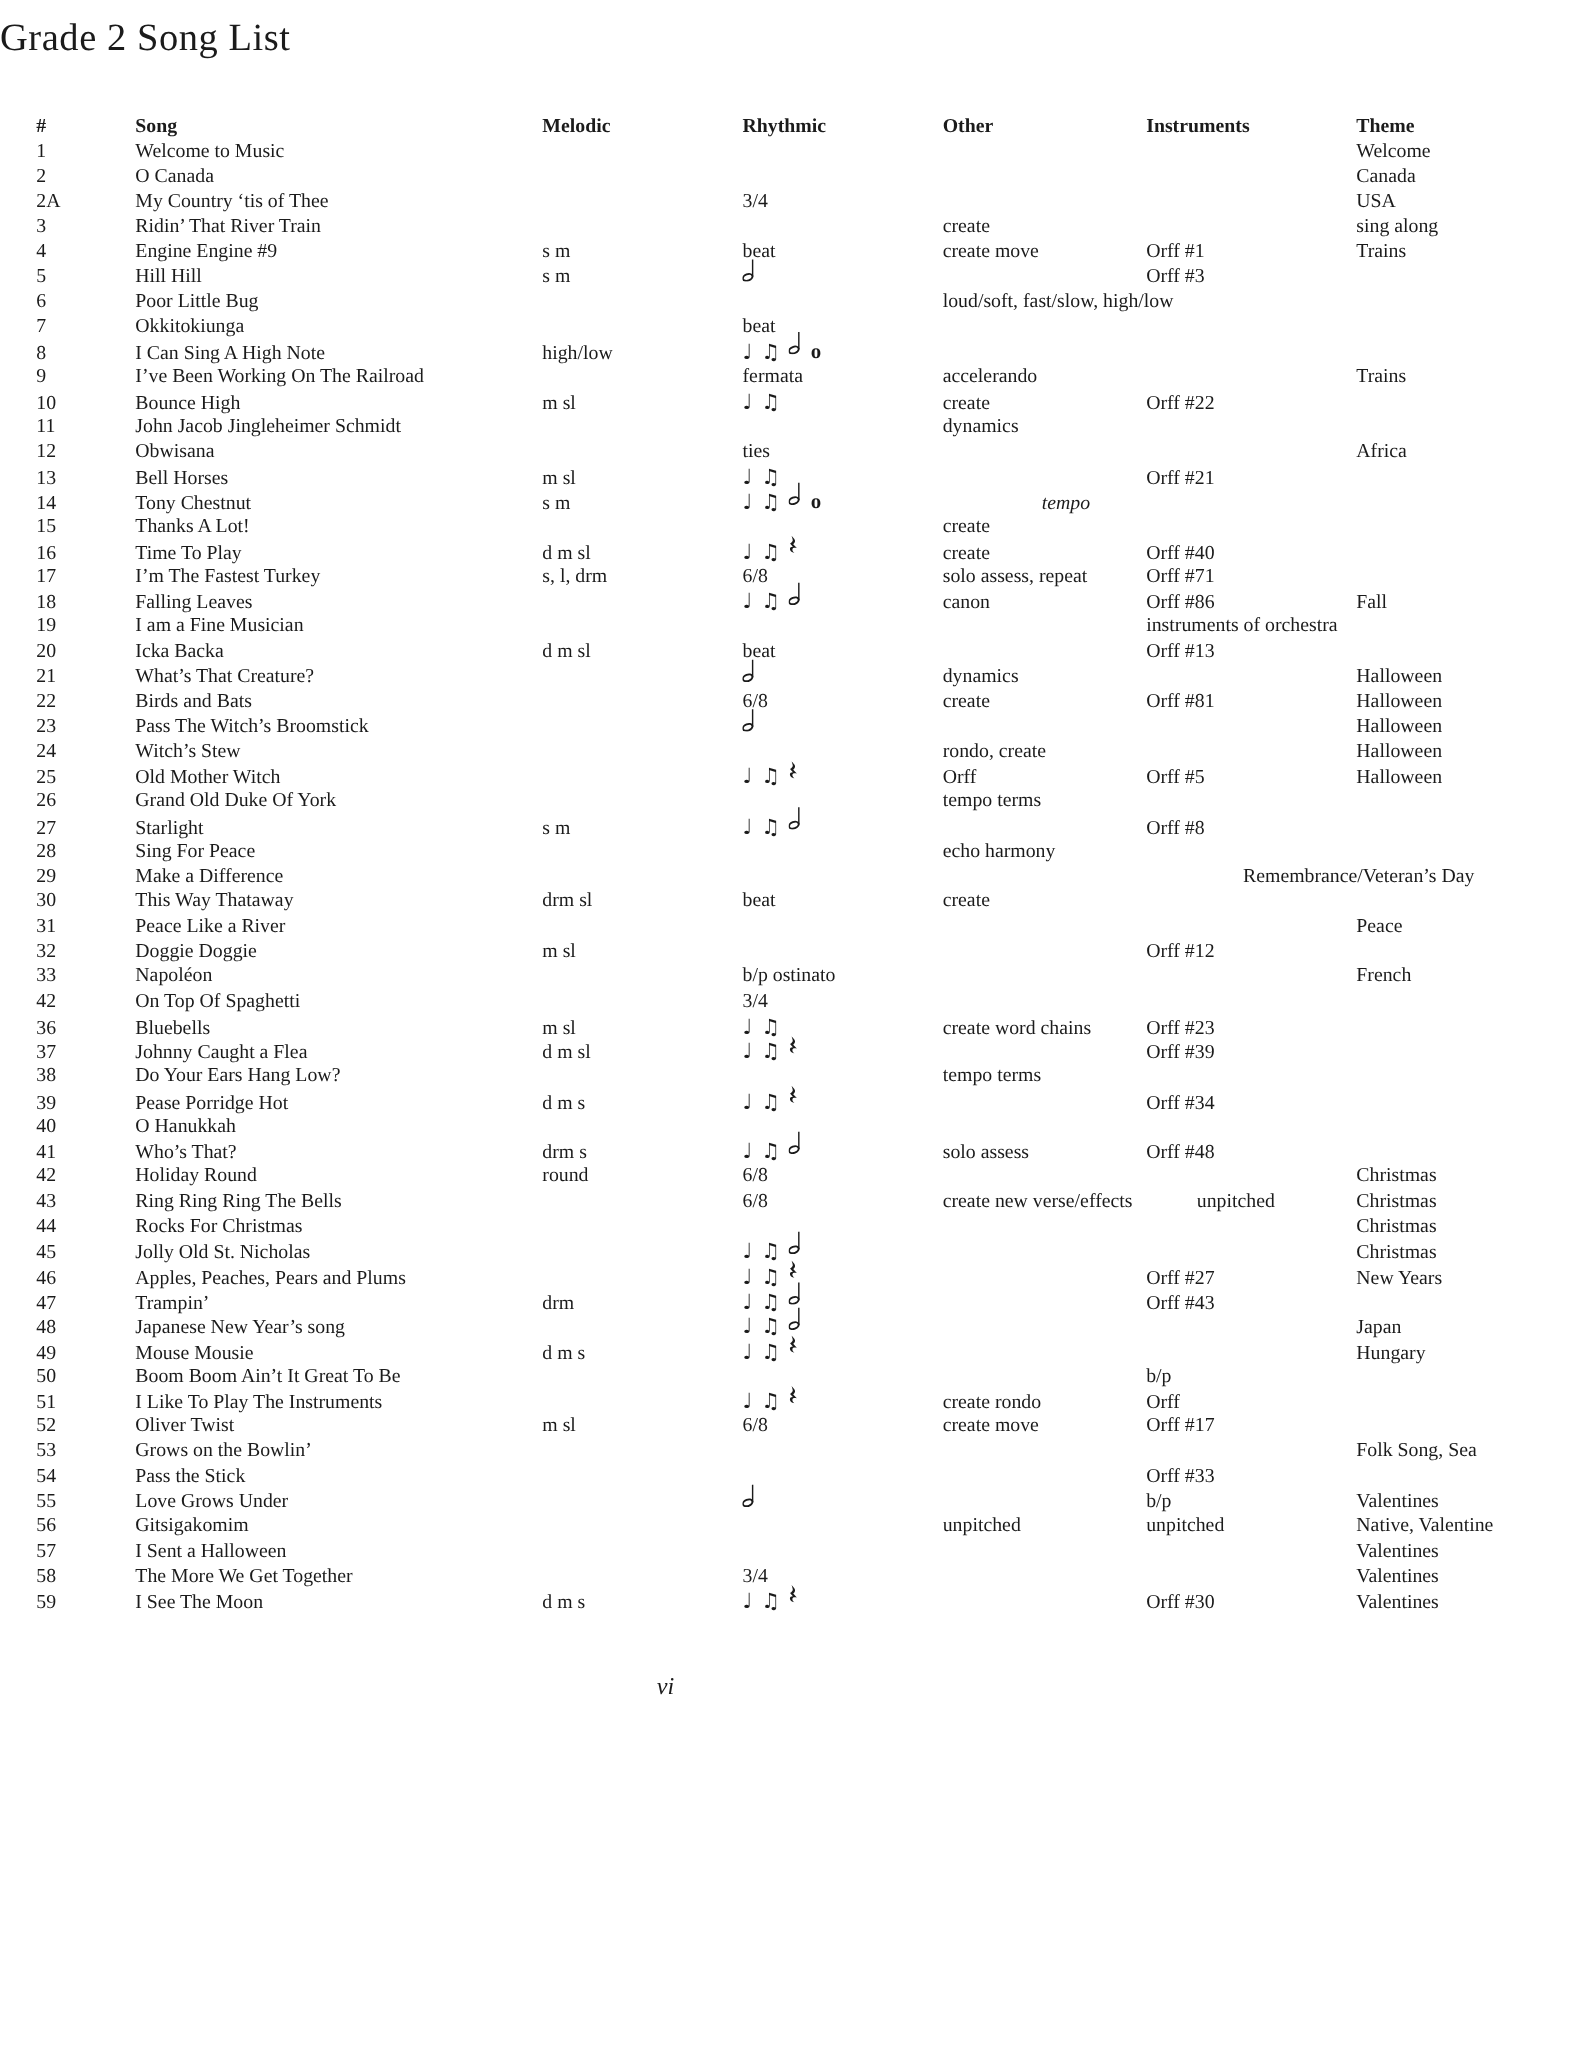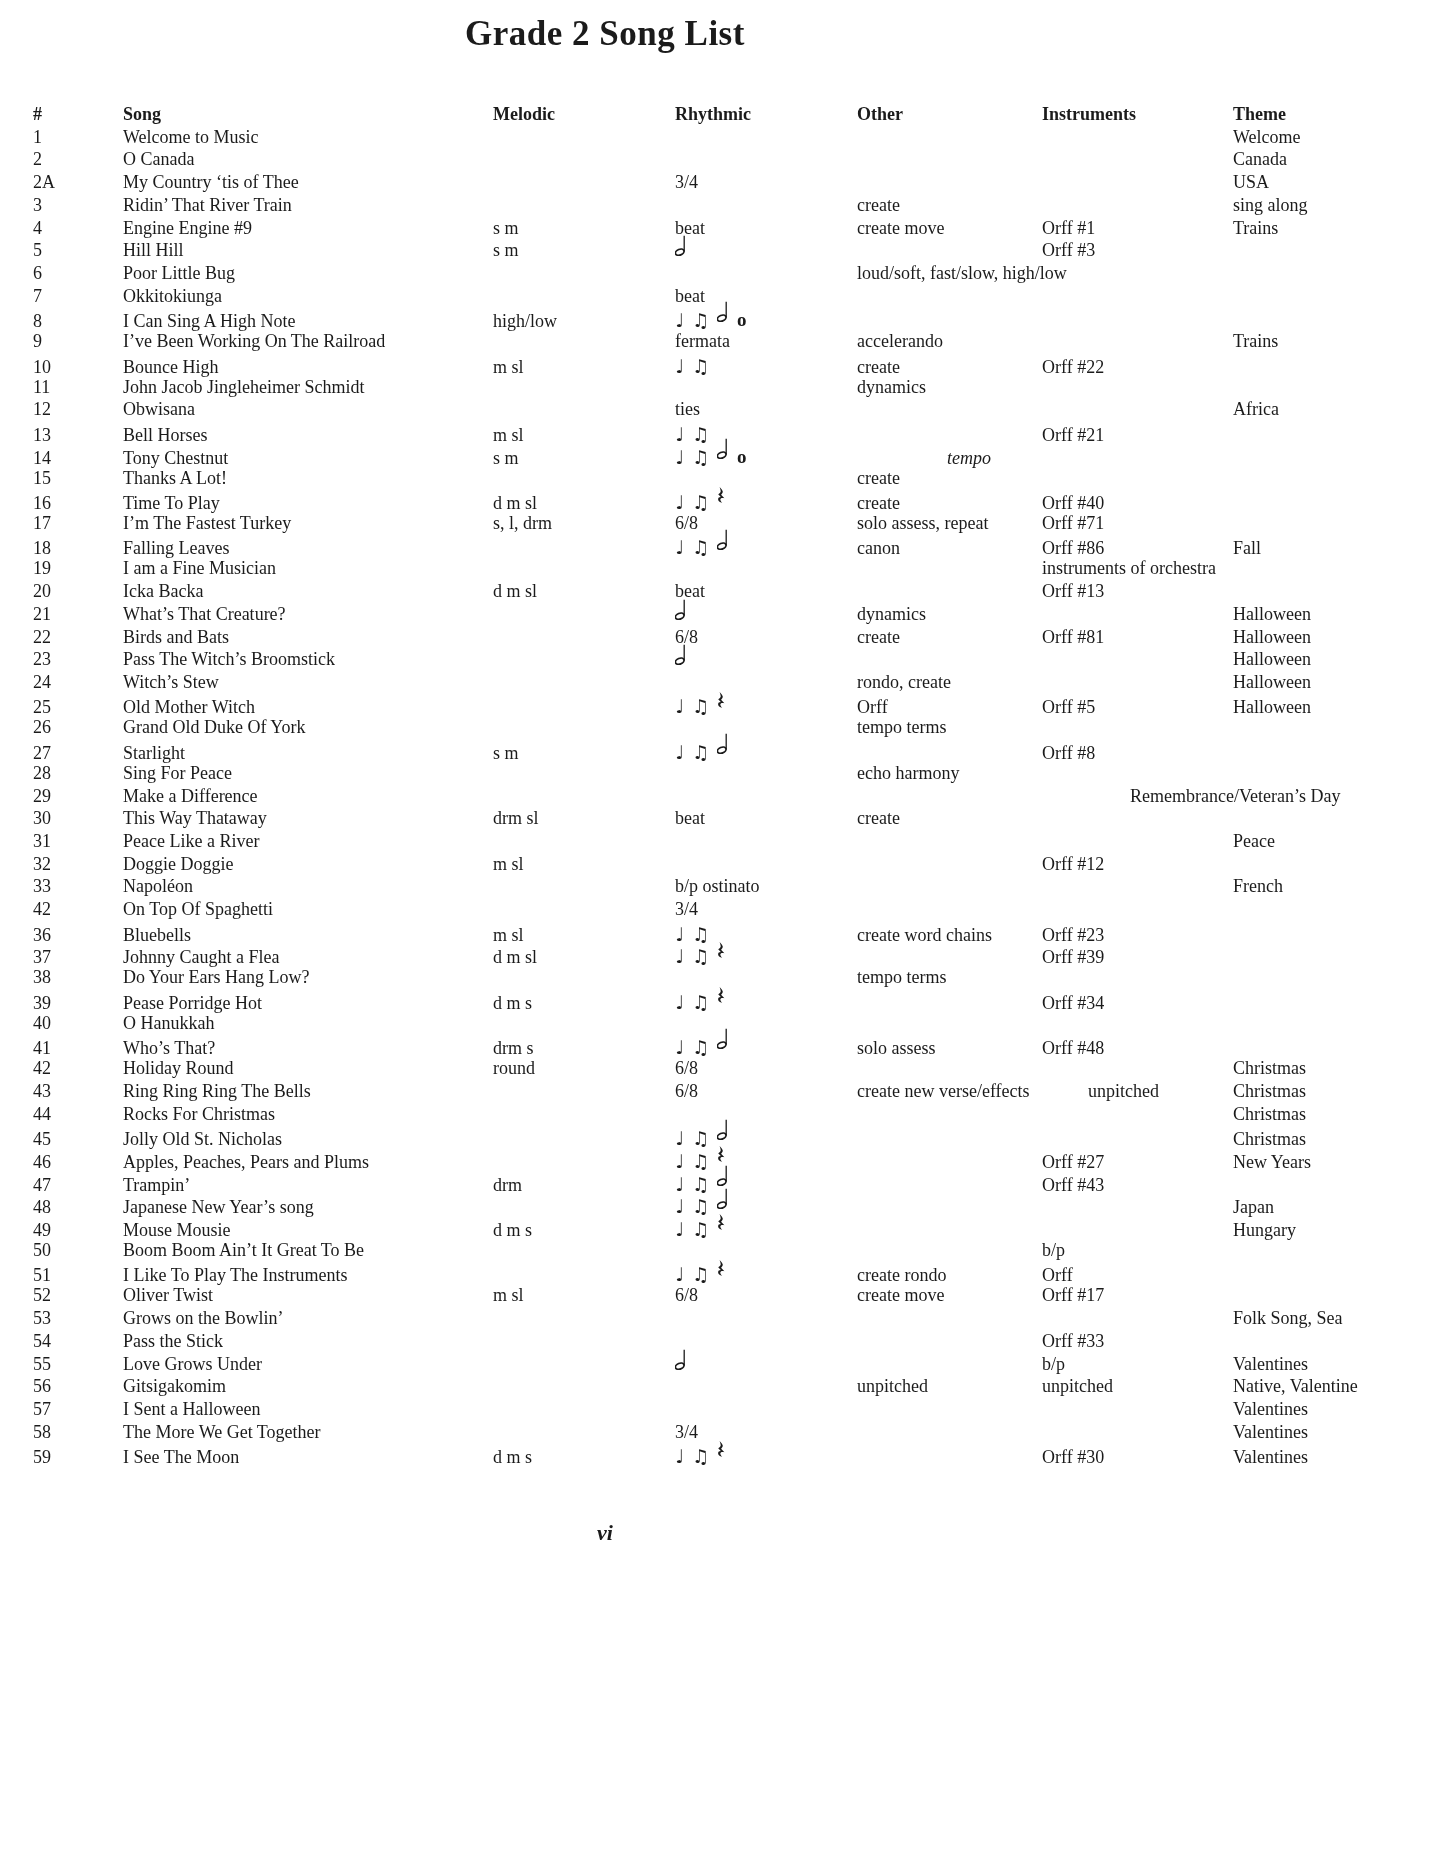--- a/index.html
+++ b/index.html
@@ -6,22 +6,22 @@
   .page{
     position:relative;
     width:1445px;height:1869px;
     background:#ffffff;
     font-family:"Liberation Serif", serif;
     color:#1b1b1b;
     overflow:hidden;
   }
   .title{
     position:absolute;top:14px;left:0;width:1210px;
-    text-align:center;
-    font-size:35px;font-weight:bold;
+    text-align:left;
+    font-size:35px;font-weight:normal;
     letter-spacing:.5px;
     margin:0;
   }
   .songtable{
     position:absolute;top:103px;left:33px;width:1412px;
     font-size:18px;
   }
   .trow{
     display:grid;
     grid-template-columns:90px 370px 182px 182px 185px 191px 212px;
@@ -46,21 +46,20 @@
     font-weight:bold;font-size:19px;line-height:19px;
     display:inline-block;margin-bottom:1px;
   }
   .half-note-svg{display:inline-block;margin-bottom:2px;}
   .q-rest-svg{display:inline-block;margin-bottom:3px;}
   .footer{
     position:absolute;top:1520px;left:0;width:1210px;
     text-align:center;
     font-size:22px;font-style:italic;
     margin:0;
-    font-weight:bold;
   }
 </style>
 </head>
 <body>
 
 <div class="page">
 
   <h1 class="title">Grade 2 Song List</h1>
 
   <div class="songtable">

